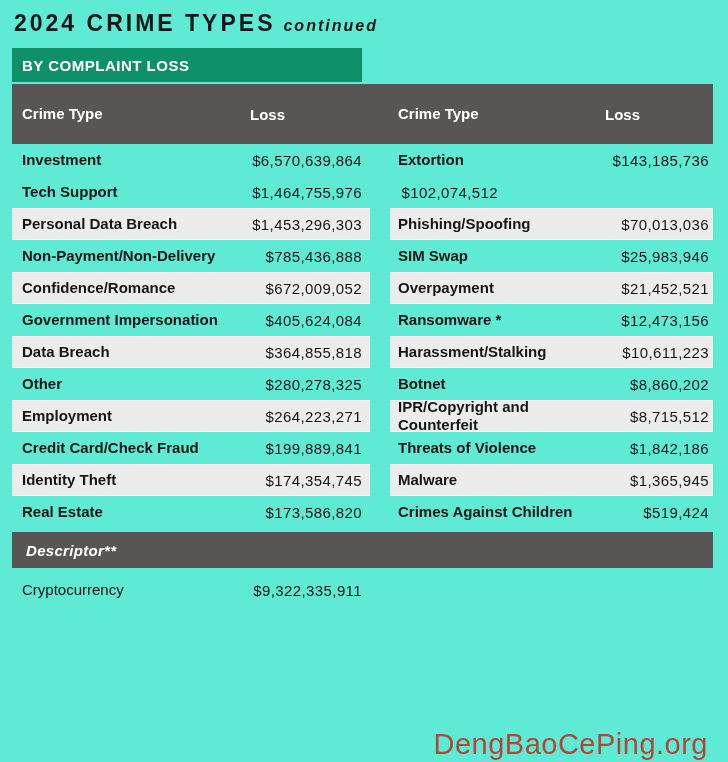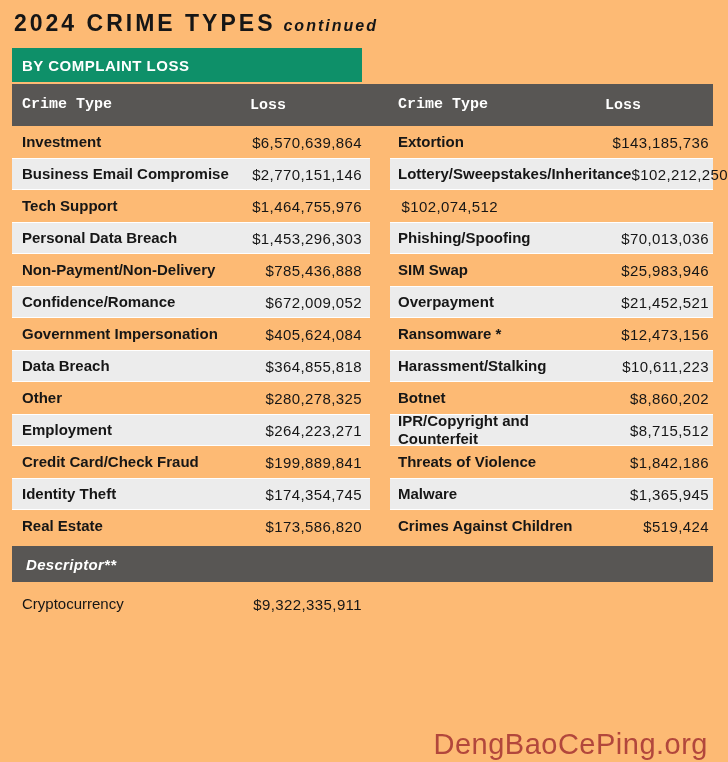--- a/index.html
+++ b/index.html
@@ -1,19 +1,19 @@
 <!DOCTYPE html>
 <html><head>
 <meta charset="utf-8">
 <style>
   html,body{margin:0;padding:0;background:#ffffff;}
   .page{
     position:relative;
     width:728px;height:762px;
-    background:#fdba74;
+    background:#5eead4;
     overflow:hidden;
     font-family:"Liberation Sans",sans-serif;
     color:#161616;
   }
   
   .title{
     margin:10px 0 0 14px;
     font-size:23px;line-height:26px;
     font-weight:700;letter-spacing:3px;
     color:#161616;white-space:nowrap;
@@ -26,23 +26,23 @@
   .green-tab{
     margin:9px 0 2px 12px;
     width:350px;height:34px;
     background:#0E9069;color:#ffffff;
     font-size:15px;font-weight:700;letter-spacing:0.5px;
     display:flex;align-items:center;
     padding-left:10px;box-sizing:border-box;
   }
   
   .thead{
-    margin-left:12px;width:701px;height:42px;
+    margin-left:12px;width:701px;height:60px;
     background:#585654;color:#ffffff;
-    display:flex;font-size:15px;font-weight:700;font-family:Liberation Mono, monospace;
+    display:flex;font-size:15px;font-weight:700;
   }
   .half{display:flex;align-items:center;box-sizing:border-box;}
   .half-left{width:358px;}
   .half-right{width:323px;}
   .gap{width:20px;flex:0 0 20px;}
   .cell{box-sizing:border-box;}
   .cell.type{flex:1;padding-left:10px;font-weight:700;line-height:18px;}
   .half-right .cell.type{padding-left:8px;}
   .cell.loss{text-align:right;font-weight:400;letter-spacing:0.4px;white-space:nowrap;}
   .half-left .cell.loss{width:120px;padding-right:8px;}
@@ -100,31 +100,20 @@
           <div class="cell type">Investment</div>
           <div class="cell loss">$6,570,639,864</div>
         </div>
         <div class="gap"></div>
         <div class="half half-right">
           <div class="cell type">Extortion</div>
           <div class="cell loss">$143,185,736</div>
         </div>
       </div>
       <div class="row">
-        <div class="half half-left alt">
-          <div class="cell type">Business Email Compromise</div>
-          <div class="cell loss">$2,770,151,146</div>
-        </div>
-        <div class="gap"></div>
-        <div class="half half-right alt">
-          <div class="cell type">Lottery/Sweepstakes/Inheritance</div>
-          <div class="cell loss">$102,212,250</div>
-        </div>
-      </div>
-      <div class="row">
         <div class="half half-left">
           <div class="cell type">Tech Support</div>
           <div class="cell loss">$1,464,755,976</div>
         </div>
         <div class="gap"></div>
         <div class="half half-right">
           <div class="cell loss">$102,074,512</div>
         </div>
       </div>
       <div class="row">

